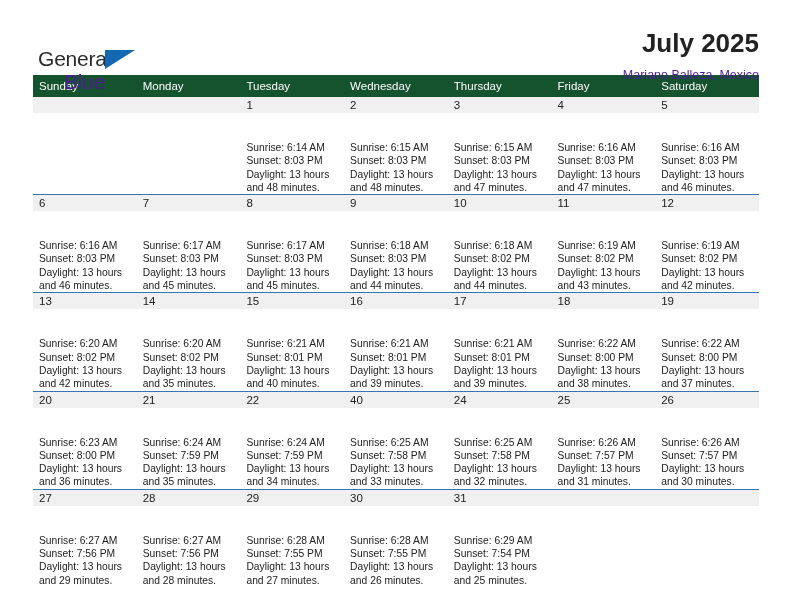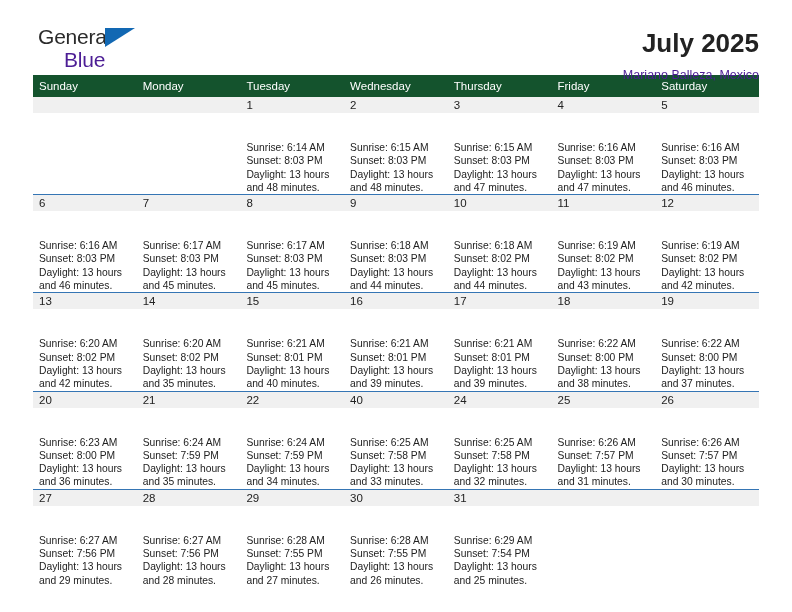--- a/index.html
+++ b/index.html
@@ -30,20 +30,21 @@
     height: 70px;
     padding-top: 26px;
     box-sizing: border-box;
   }
   .brand {
     position: relative;
     width: 130px;
     height: 48px;
     padding-left: 5px;
     box-sizing: border-box;
+    margin-top: 22px;
   }
   .brand-general {
     font-size: 21px;
     line-height: 21px;
     color: #2b2b2b;
     letter-spacing: -0.2px;
     display: block;
   }
   .brand-blue {
     font-size: 21px;

